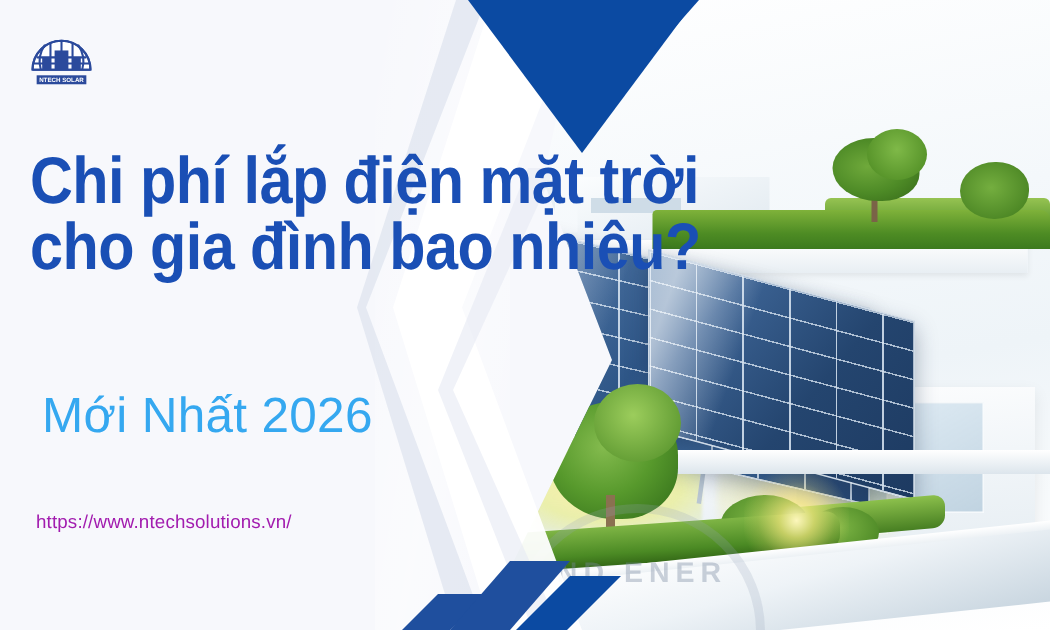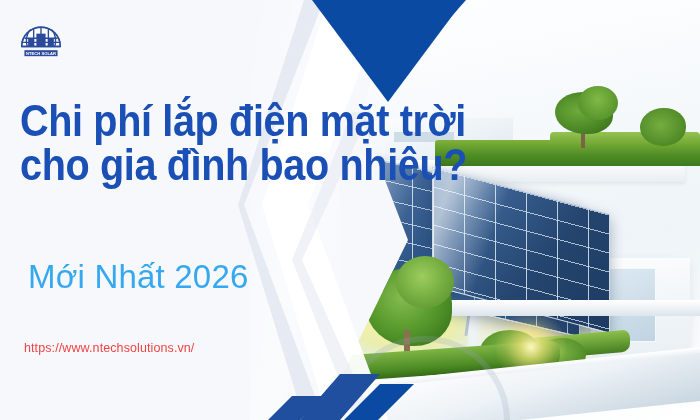--- a/index.html
+++ b/index.html
@@ -284,21 +284,21 @@
     font-size:33px; font-weight:400;
     color:#35a8f0;
     letter-spacing:.2px;
     white-space:nowrap;
     text-align:center;
   }
   .url {
     position:absolute; left:24px; top:341px;
     z-index:9;
     font-size:12.5px; font-weight:400;
-    color:#ef4444;
+    color:#a21caf;
     letter-spacing:.1px;
   }
 </style>
 </head>
 <body>
 
 <div id="banner">
 
   <div class="photo-wrap">
     <div class="sky"></div>
@@ -344,20 +344,21 @@
 
     <div class="hedge2"></div>
     <div class="shrub" style="left:180px;top:330px;width:60px;height:42px;"></div>
     <div class="shrub" style="left:238px;top:338px;width:48px;height:34px;"></div>
     <div class="hedge"></div>
     <div class="sun-flare"></div>
 
     <div class="deck-edge"></div>
     <div class="deck"></div>
     <div class="watermark"></div>
+    <div class="watermark-text">ND ENER</div>
   </div>
 
   <div class="softglow-left"></div>
   <div class="chev chev-greyA"></div>
   <div class="chev chev-lightA"></div>
   <div class="chev chev-greyB"></div>
   <div class="tri-navy"></div>
   <div class="tri-navy-sm"></div>
   <div class="stripe-bot-c"></div>
   <div class="stripe-bot-a"></div>

